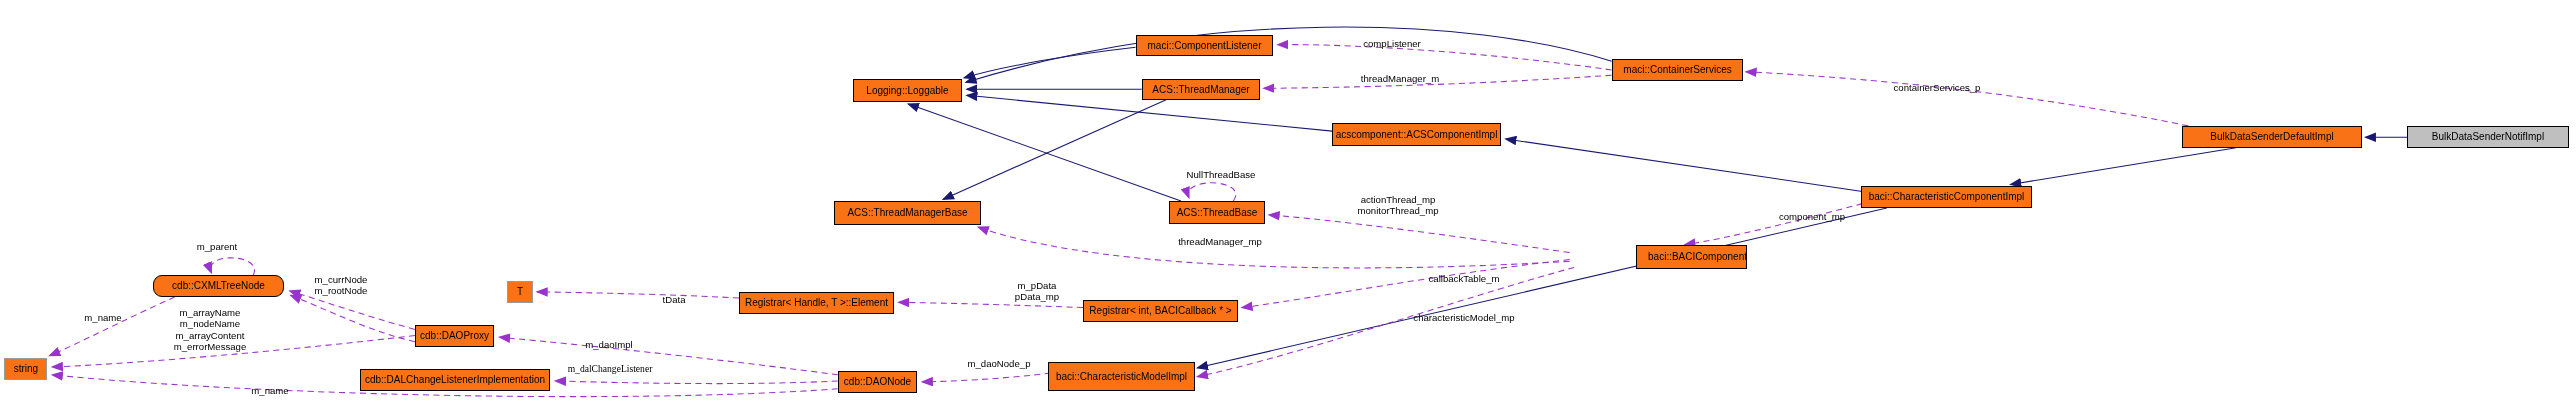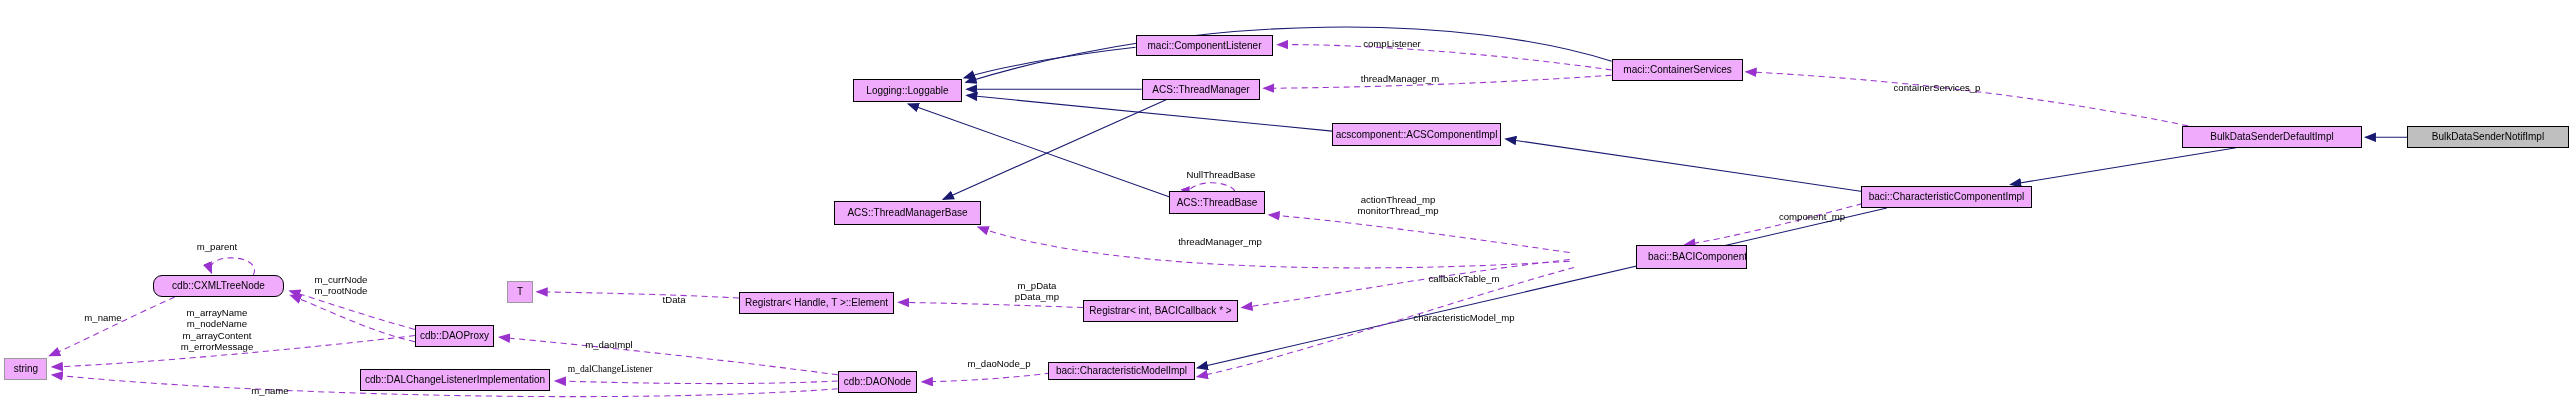--- a/index.html
+++ b/index.html
@@ -9,21 +9,21 @@
     width:2576px;height:409px;
     background:#ffffff;
     font-family:"Liberation Sans", sans-serif;
     overflow:hidden;
   }
   #edges{position:absolute;left:0;top:0;width:2576px;height:409px;z-index:0;}
   .node{
     position:absolute;
     box-sizing:border-box;
     border:0.9px solid #000000;
-    background:#f0abfc;
+    background:#f97316;
     color:#000000;
     font-size:10px;
     display:flex;align-items:center;justify-content:center;
     white-space:nowrap;
     z-index:2;
     line-height:1;
   }
   .node-current{background:#bfbfbf;}
   .node-external{border-color:#9a9a9a;}
   .edge-label{
@@ -101,41 +101,41 @@
   <div class="node" style="left:1332px;top:123px;width:169px;height:23px;">acscomponent::ACSComponentImpl</div>
 
   <div class="node" style="left:2182px;top:126px;width:180px;height:22px;">BulkDataSenderDefaultImpl</div>
 
   <div class="node node-current" style="left:2407px;top:126px;width:162px;height:22px;">BulkDataSenderNotifImpl</div>
 
   <div class="node" style="left:1861px;top:186px;width:171px;height:22px;">baci::CharacteristicComponentImpl</div>
 
   <div class="node" style="left:834px;top:201px;width:147px;height:23.6px;">ACS::ThreadManagerBase</div>
 
-  <div class="node" style="left:1169px;top:191px;width:96px;height:23px;">ACS::ThreadBase</div>
+  <div class="node" style="left:1169px;top:201px;width:96px;height:23px;">ACS::ThreadBase</div>
 
   <div class="node" style="left:1636px;top:245px;width:111px;height:24px;padding-left:12px;">baci::BACIComponent</div>
 
   <div class="node" style="left:153px;top:275px;width:131px;height:22px;border-radius:9px;">cdb::CXMLTreeNode</div>
 
   <div class="node node-external" style="left:507px;top:281px;width:26px;height:22px;">T</div>
 
   <div class="node" style="left:739px;top:292px;width:155px;height:22px;">Registrar&lt; Handle, T &gt;::Element</div>
 
   <div class="node" style="left:1083px;top:300px;width:155px;height:22px;">Registrar&lt; int, BACICallback * &gt;</div>
 
   <div class="node node-external" style="left:4.4px;top:358px;width:43px;height:22px;">string</div>
 
   <div class="node" style="left:415px;top:325px;width:79px;height:22px;">cdb::DAOProxy</div>
 
   <div class="node" style="left:360px;top:369px;width:190px;height:22px;">cdb::DALChangeListenerImplementation</div>
 
   <div class="node" style="left:838px;top:371px;width:79px;height:22px;">cdb::DAONode</div>
 
-  <div class="node" style="left:1048px;top:362px;width:147px;height:18px;">baci::CharacteristicModelImpl</div>
+  <div class="node" style="left:1048px;top:362px;width:147px;height:29px;">baci::CharacteristicModelImpl</div>
 
   <div class="edge-label" style="left:1392px;top:38px;">
     <span>compListener</span>
   </div>
 
   <div class="edge-label" style="left:1391px;top:73px;padding-left:18px;">
     <span>threadManager_m</span>
   </div>
 
   <div class="edge-label" style="left:1937px;top:82px;">
@@ -182,21 +182,21 @@
 
   <div class="edge-label" style="left:341px;top:274px;">
     <span>m_currNode</span>
     <span>m_rootNode</span>
   </div>
 
   <div class="edge-label" style="left:103px;top:312px;">
     <span>m_name</span>
   </div>
 
-  <div class="edge-label" style="left:217px;top:307px;">
+  <div class="edge-label" style="left:210px;top:307px;">
     <span>m_arrayName</span>
     <span>m_nodeName</span>
     <span>m_arrayContent</span>
     <span>m_errorMessage</span>
   </div>
 
   <div class="edge-label" style="left:609px;top:339px;">
     <span>m_daoImpl</span>
   </div>
 

